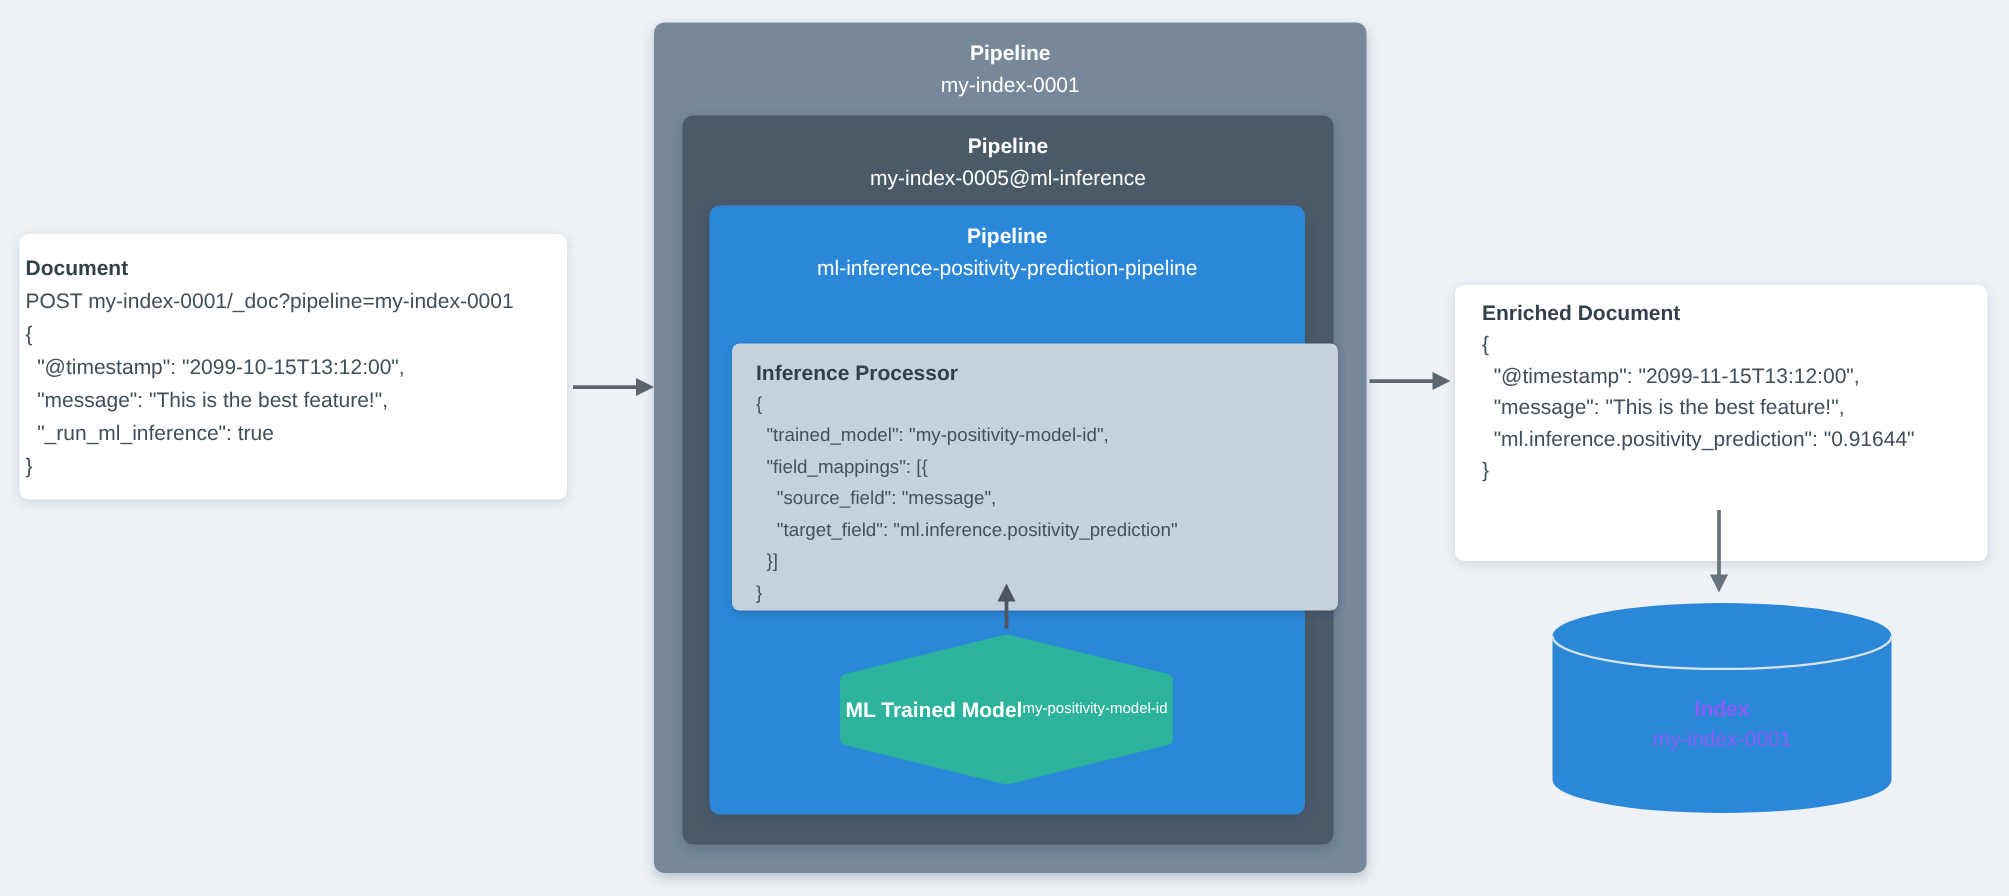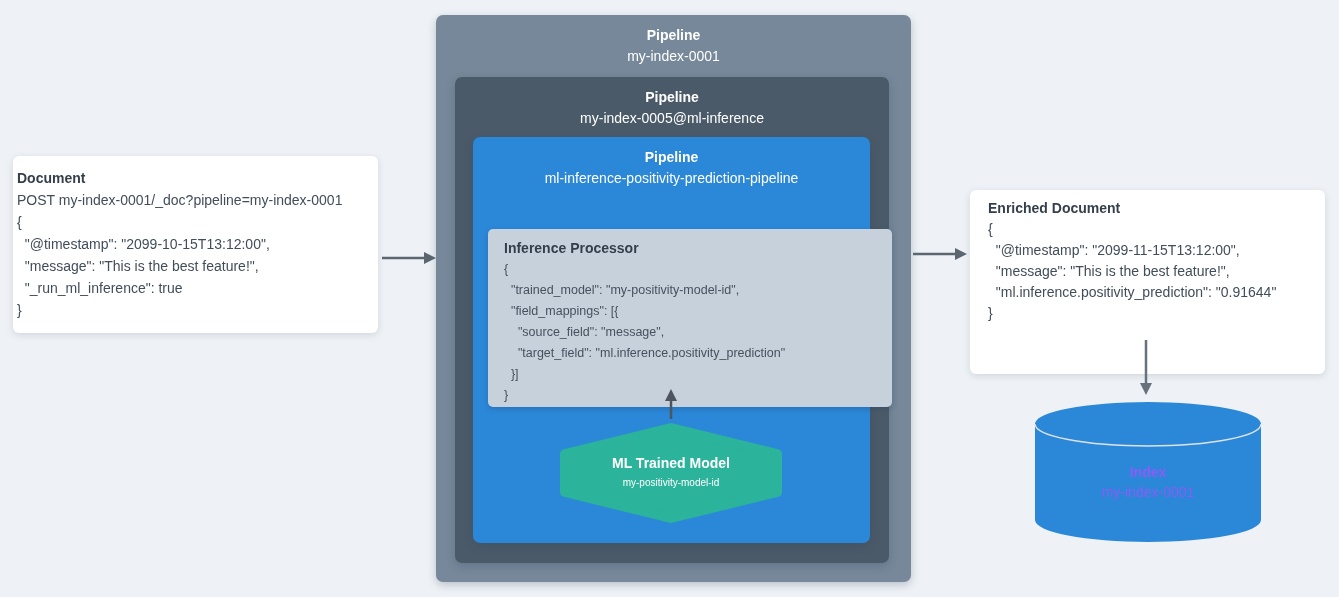--- a/index.html
+++ b/index.html
@@ -57,21 +57,21 @@
     margin-top: 22px;
   }
   #inference-processor .card-title { line-height: 21px; color: #333e4a; }
   #inference-processor .code { font-size: 12.5px; line-height: 21px; color: #46515d; }
 
   
   .hex-wrap { position: absolute; left: 560px; top: 423px; width: 222px; height: 100px; }
   .hex-wrap svg { position: absolute; inset: 0; }
   .hex-text {
     position: absolute; inset: 0;
-    display: flex; flex-direction: column; justify-content: center; align-items: center;
+    display: flex; flex-direction: row; justify-content: center; align-items: center;
     text-align: center; color: #ffffff;
   }
   .hex-title { font-weight: bold; font-size: 14px; line-height: 20px; }
   .hex-name  { font-size: 10px; line-height: 20px; text-align: right; }
 
   
   .cyl-wrap { position: absolute; left: 1033px; top: 400px; width: 230px; height: 145px; }
   .cyl-wrap svg { position: absolute; inset: 0; }
   .cyl-text {
     position: absolute; left: 0; top: 62px; width: 100%;

